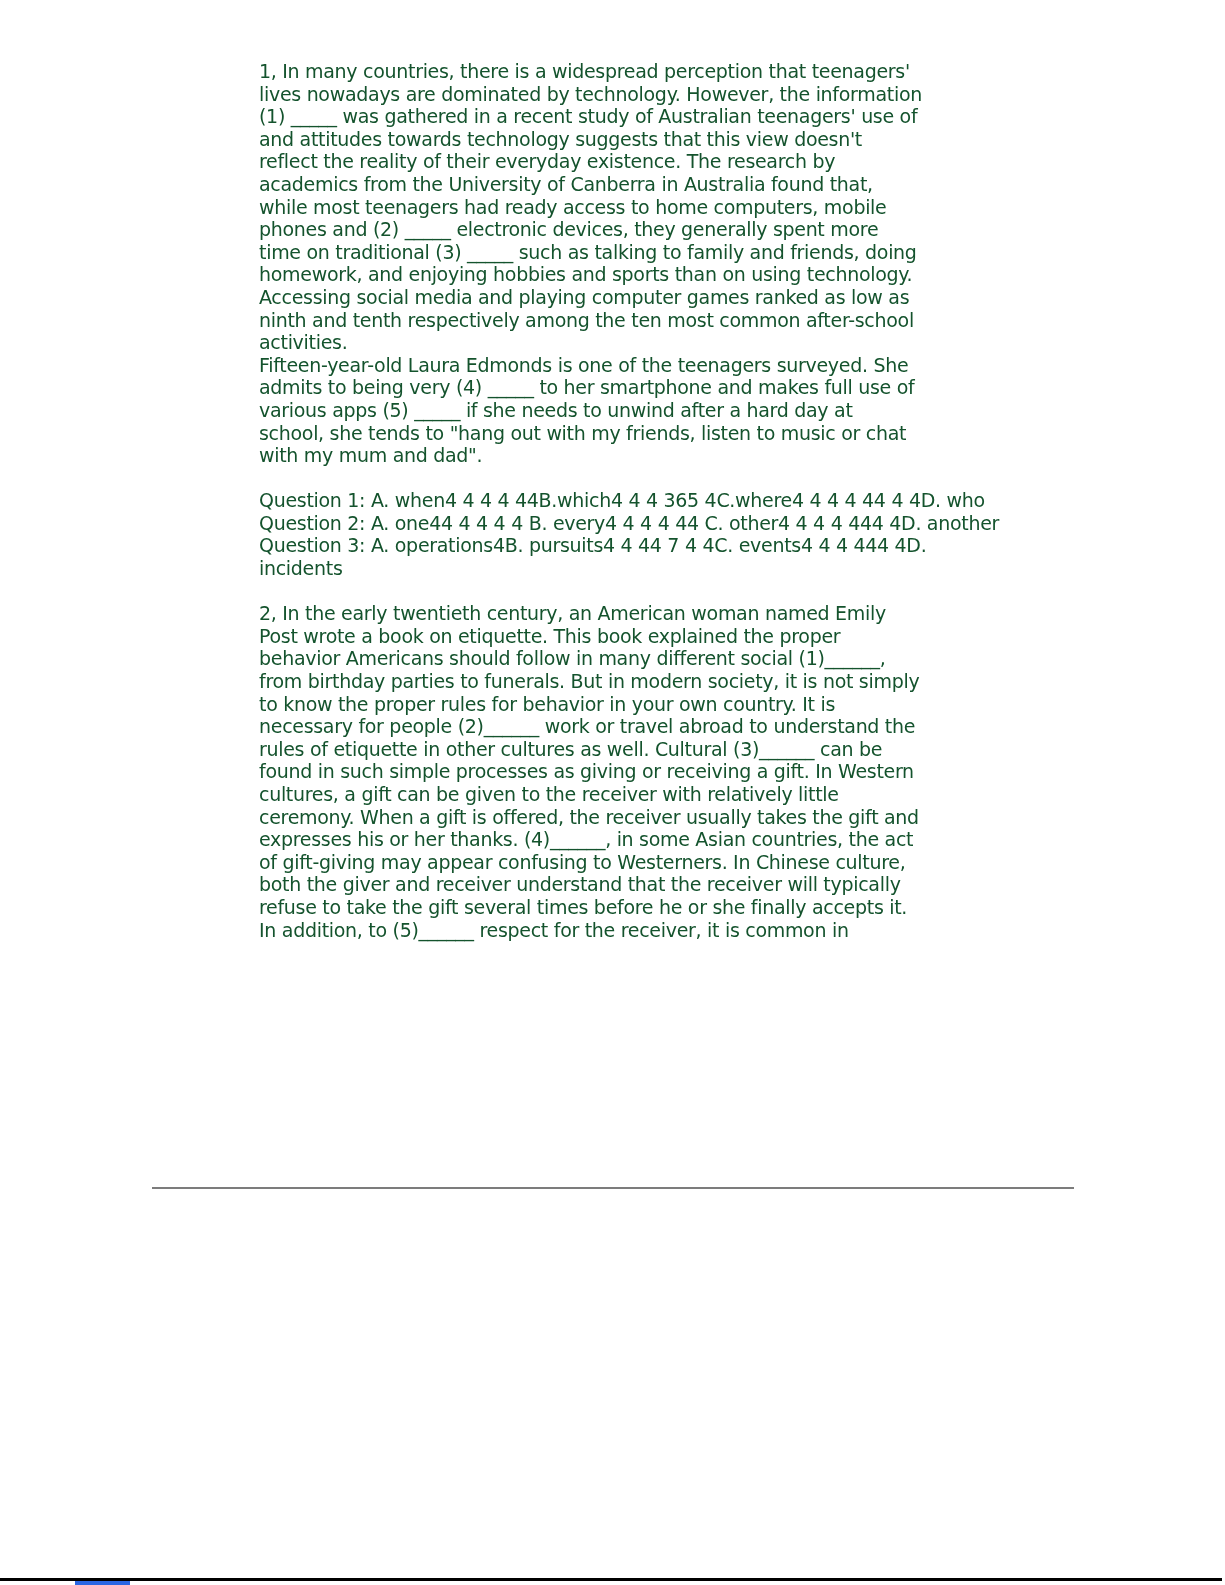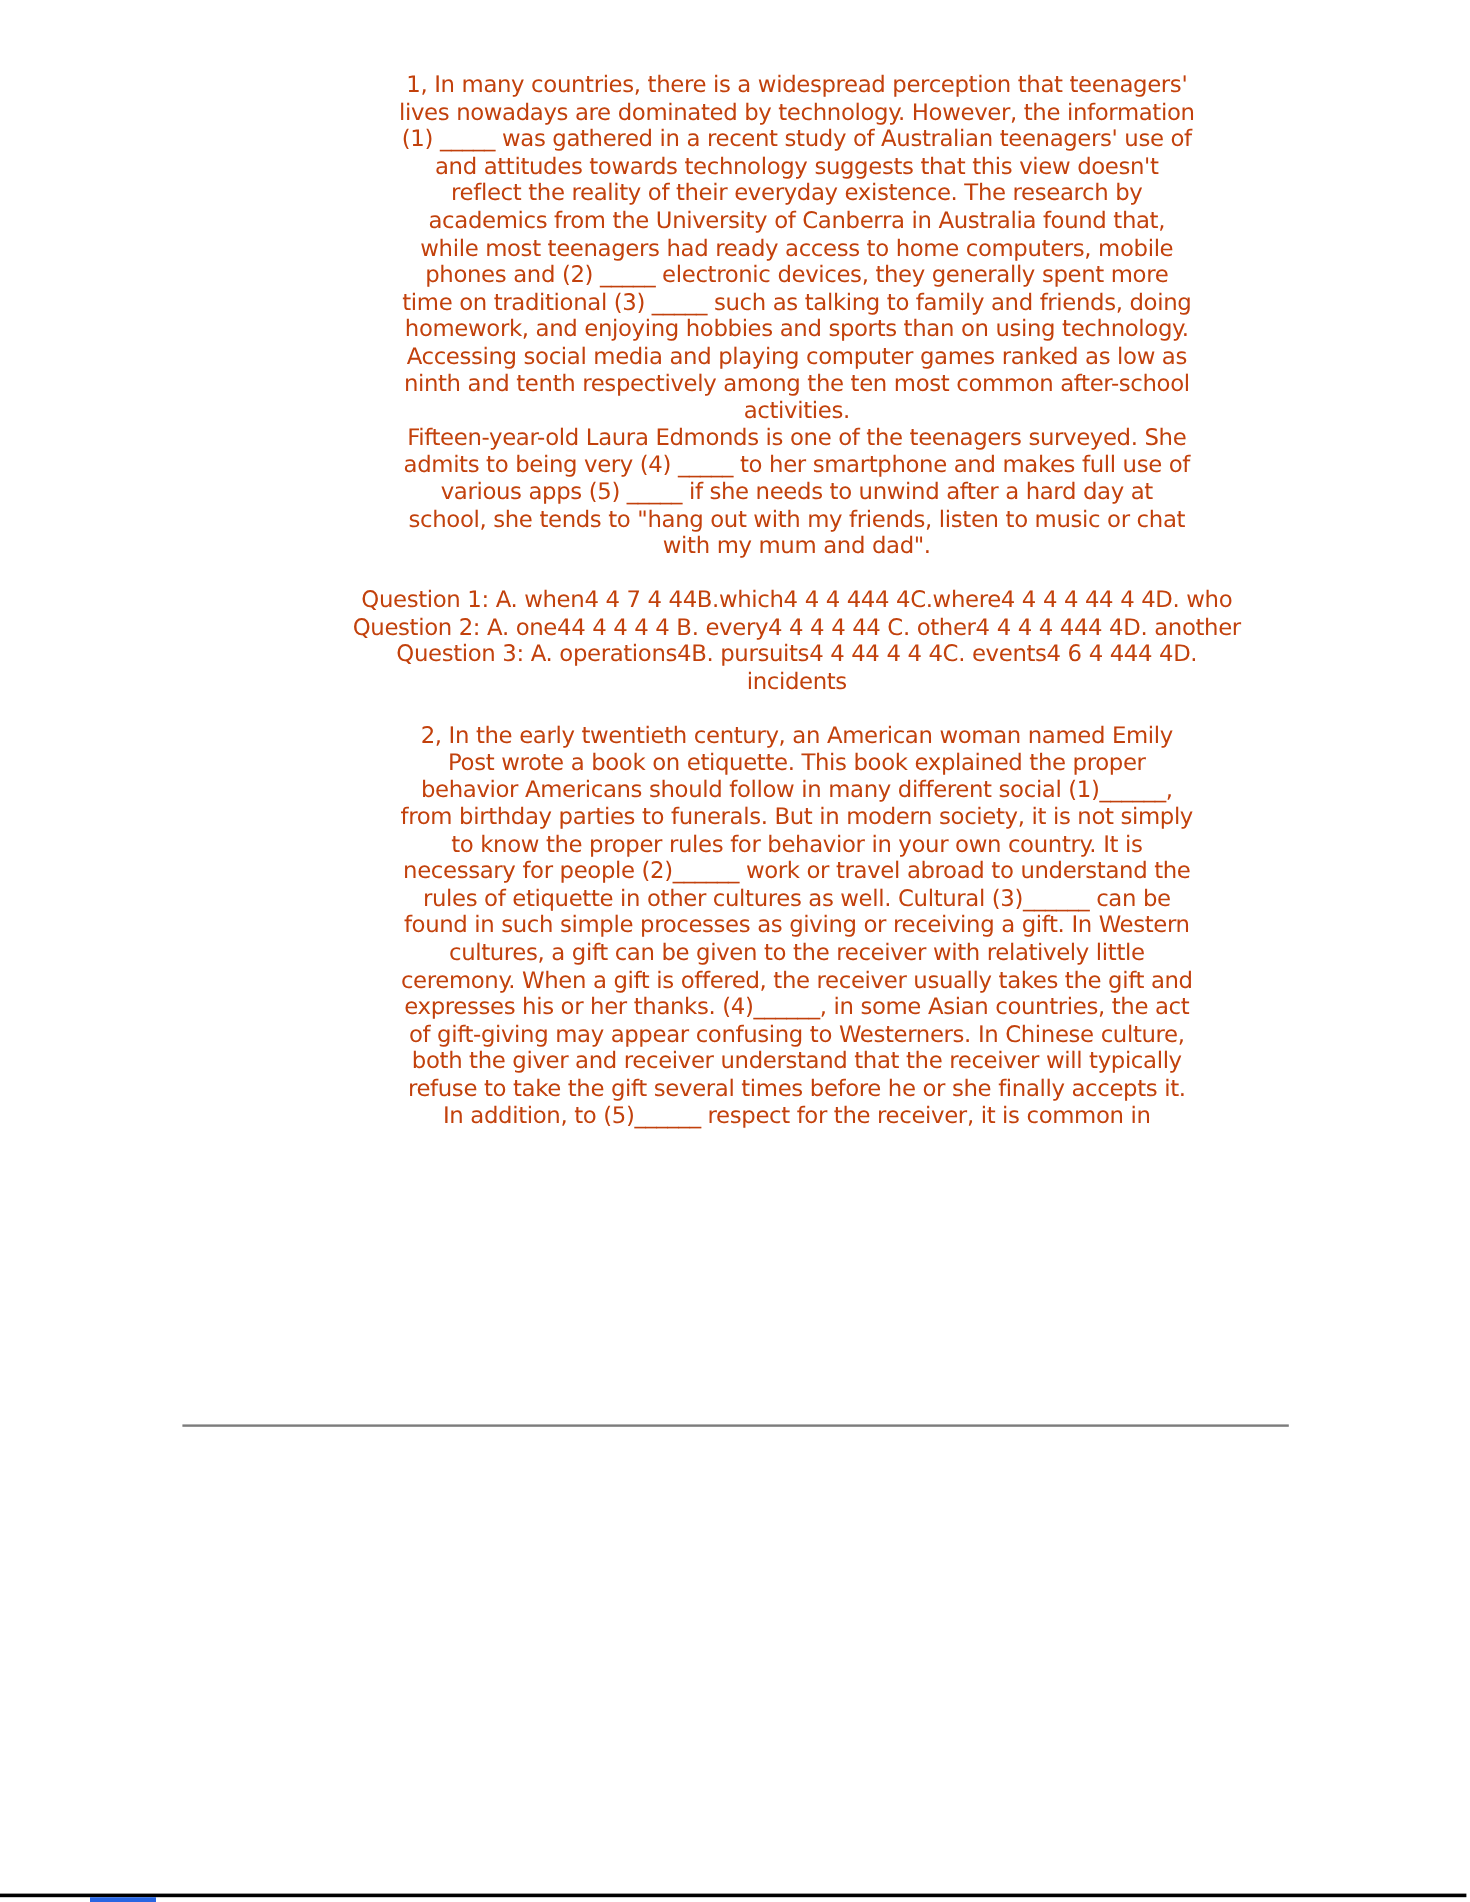--- a/index.html
+++ b/index.html
@@ -19,23 +19,22 @@
     position: absolute;
     left: 259px;
     top: 60px;
     width: 810px;
   }
   .passage, .question-line {
     font-size: 19px;
     line-height: 22.6px;
     letter-spacing: -0.3px;
     white-space: pre-line;
-    color: #c2410c;
+    color: #14532d;
     margin: 0;
-    text-align: center;
   }
   .block-gap {
     margin-bottom: 22.6px;
   }
   .separator-rule {
     position: absolute;
     left: 152px;
     top: 1187px;
     width: 922px;
     height: 2px;
@@ -80,23 +79,23 @@
 ninth and tenth respectively among the ten most common after-school
 activities.
 Fifteen-year-old Laura Edmonds is one of the teenagers surveyed. She
 admits to being very (4) _____ to her smartphone and makes full use of
 various apps (5) _____ if she needs to unwind after a hard day at
 school, she tends to "hang out with my friends, listen to music or chat
 with my mum and dad".</p>
     </section>
 
     <section class="block-gap">
-      <p class="question-line">Question 1: A. when4 4 7 4 44B.which4 4 4 444 4C.where4 4 4 4 44 4 4D. who</p>
+      <p class="question-line">Question 1: A. when4 4 4 4 44B.which4 4 4 365 4C.where4 4 4 4 44 4 4D. who</p>
       <p class="question-line">Question 2: A. one44 4 4 4 4 B. every4 4 4 4 44 C. other4 4 4 4 444 4D. another</p>
-      <p class="question-line">Question 3: A. operations4B. pursuits4 4 44 4 4 4C. events4 6 4 444 4D.
+      <p class="question-line">Question 3: A. operations4B. pursuits4 4 44 7 4 4C. events4 4 4 444 4D.
 incidents</p>
     </section>
 
     <section>
       <p class="passage">2, In the early twentieth century, an American woman named Emily
 Post wrote a book on etiquette. This book explained the proper
 behavior Americans should follow in many different social (1)______,
 from birthday parties to funerals. But in modern society, it is not simply
 to know the proper rules for behavior in your own country. It is
 necessary for people (2)______ work or travel abroad to understand the

